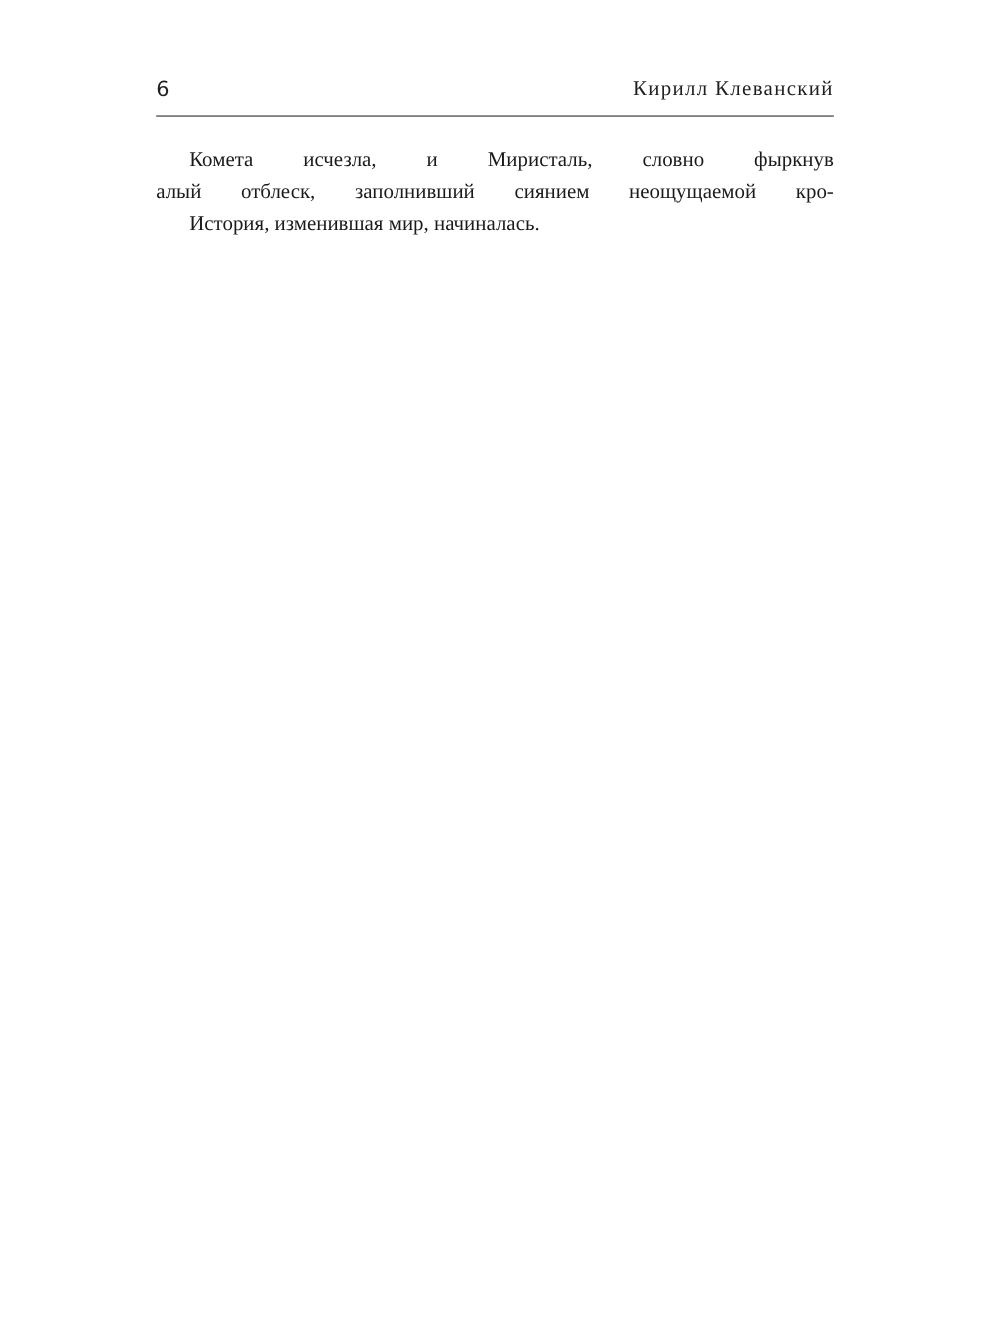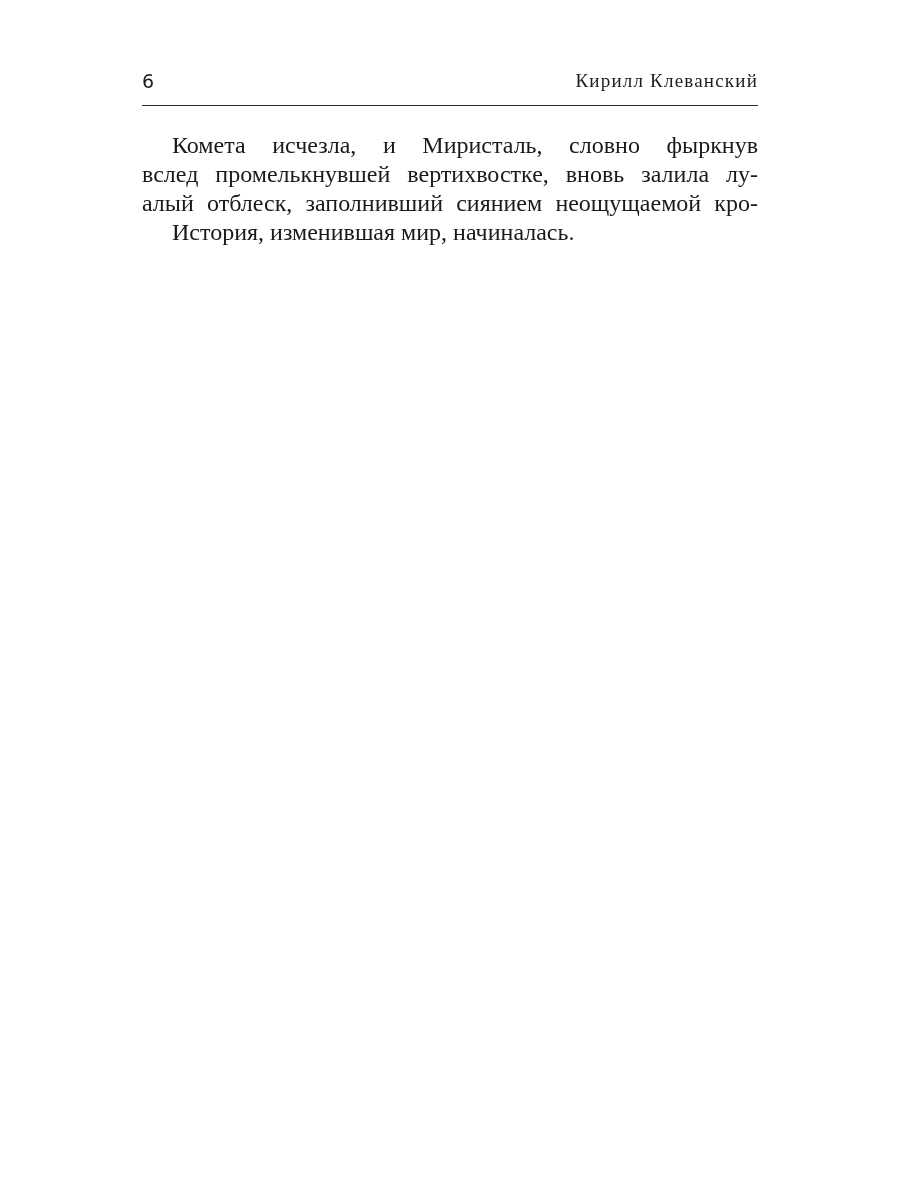--- a/index.html
+++ b/index.html
@@ -49,21 +49,21 @@
       width: 616px;
       height: 0;
       border-top: 1.5px solid #2a2a2a;
     }
     .body-text {
       position: absolute;
       top: 131px;
       left: 0;
       width: 616px;
       font-family: "Liberation Serif", serif;
-      font-size: 24px;
+      font-size: 19px;
       line-height: 29px;
       color: #1a1a1a;
     }
     .line {
       display: block;
       white-space: nowrap;
       text-align: justify;
       text-align-last: justify;
       height: 29px;
     }
@@ -80,20 +80,19 @@
 <div class="page">
   <div class="running-head">
     <span class="page-number">6</span>
     <span class="running-title">Кирилл Клеванский</span>
   </div>
   <div class="rule"></div>
 
   <div class="body-text">
     <div class="paragraph">
       <span class="line indent">Комета исчезла, и Миристаль, словно фыркнув</span>
-      <span class="line">вслед промелькнувшей вертихвостке, вновь залила лу-</span>
       <span class="line">алый отблеск, заполнивший сиянием неощущаемой кро-</span>
     </div>
     <div class="paragraph">
       <span class="line indent last">История, изменившая мир, начиналась.</span>
     </div>
   </div>
 </div>
 
 </body></html>

